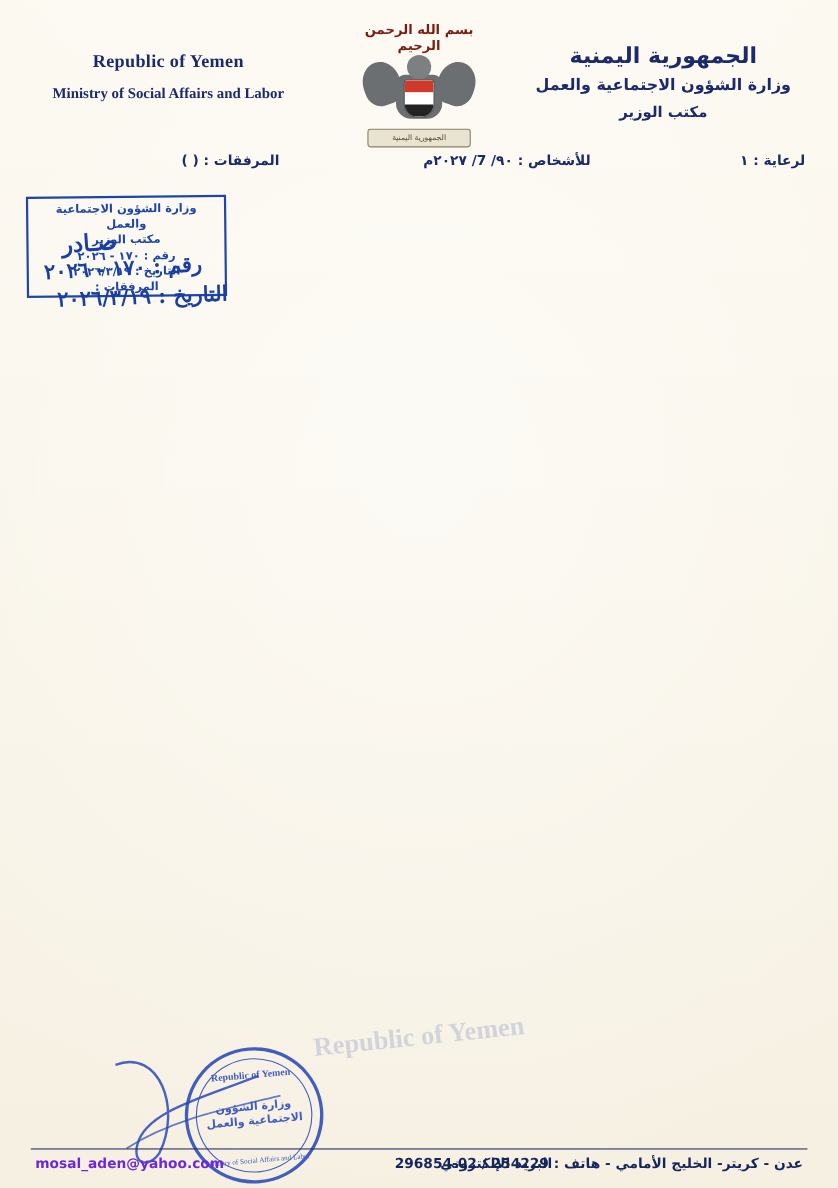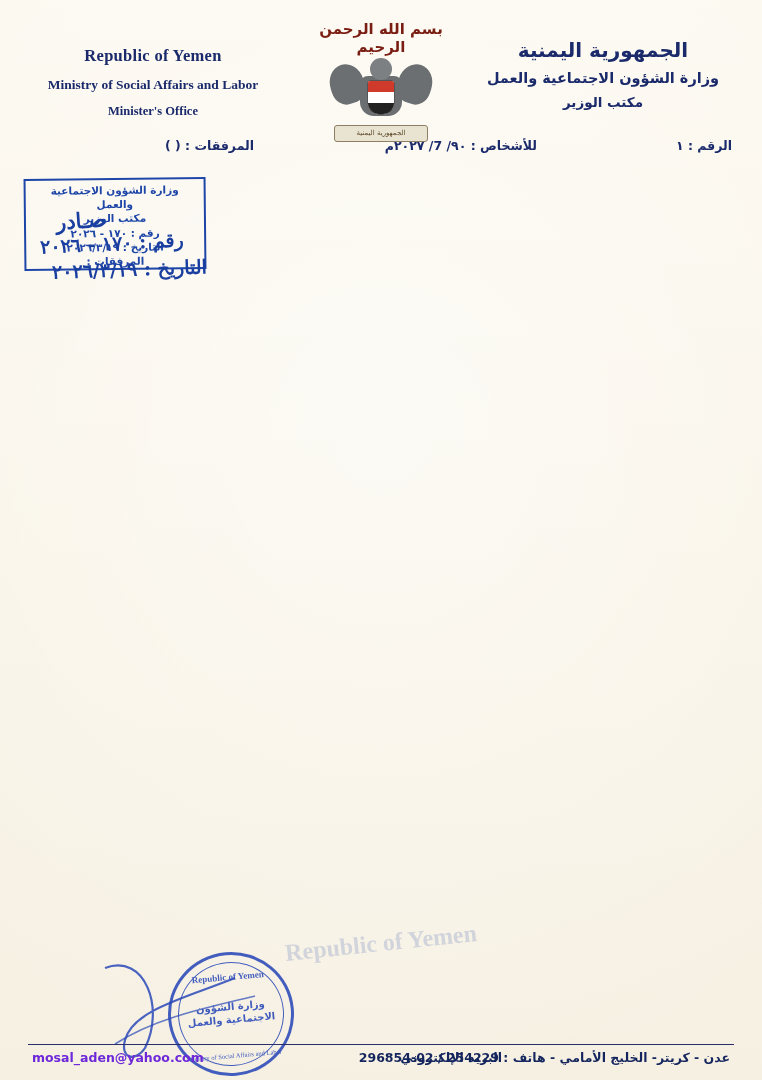--- a/index.html
+++ b/index.html
@@ -90,21 +90,21 @@
   
   .emblem {
     position: absolute;
     left: 50%;
     top: 6px;
     transform: translateX(-50%);
     width: 130px;
     text-align: center;
   }
   .basmala {
-    font-size: 15px;
+    font-size: 12px;
     color: #7a1d12;
     direction: rtl;
     margin-bottom: 2px;
     font-weight: bold;
   }
   .eagle {
     position: relative;
     width: 104px;
     height: 84px;
     margin: 0 auto;
@@ -423,21 +423,20 @@
 <body>
 
 <div class="page">
   <div class="paper-tint"></div>
 
   <div class="header">
 
     <div class="hdr-left">
       <div class="l1">Republic of Yemen</div>
       <div class="l2">Ministry of Social Affairs and Labor</div>
-      <div class="l3">Minister's Office</div>
     </div>
 
     <div class="emblem">
       <div class="basmala">بسم الله الرحمن الرحيم</div>
       <div class="eagle">
         <div class="wing-l"></div>
         <div class="wing-r"></div>
         <div class="body"></div>
         <div class="head"></div>
         <div class="shield">
@@ -451,21 +450,21 @@
 
     <div class="hdr-right">
       <div class="r1">الجمهورية اليمنية</div>
       <div class="r2">وزارة الشؤون الاجتماعية والعمل</div>
       <div class="r3">مكتب الوزير</div>
     </div>
   </div>
 
   <div class="meta-row">
     <span class="m-num">
-      <span>الرقم :</span>
+      <span>لرعاية :</span>
       <span>١</span>
     </span>
     <span class="m-date">
       <span>للأشخاص :</span>
       <span>٩٠/ 7/ ٢٠٢٧م</span>
     </span>
     <span class="m-att">
       <span>المرفقات :</span>
       <span>(    )</span>
     </span>

